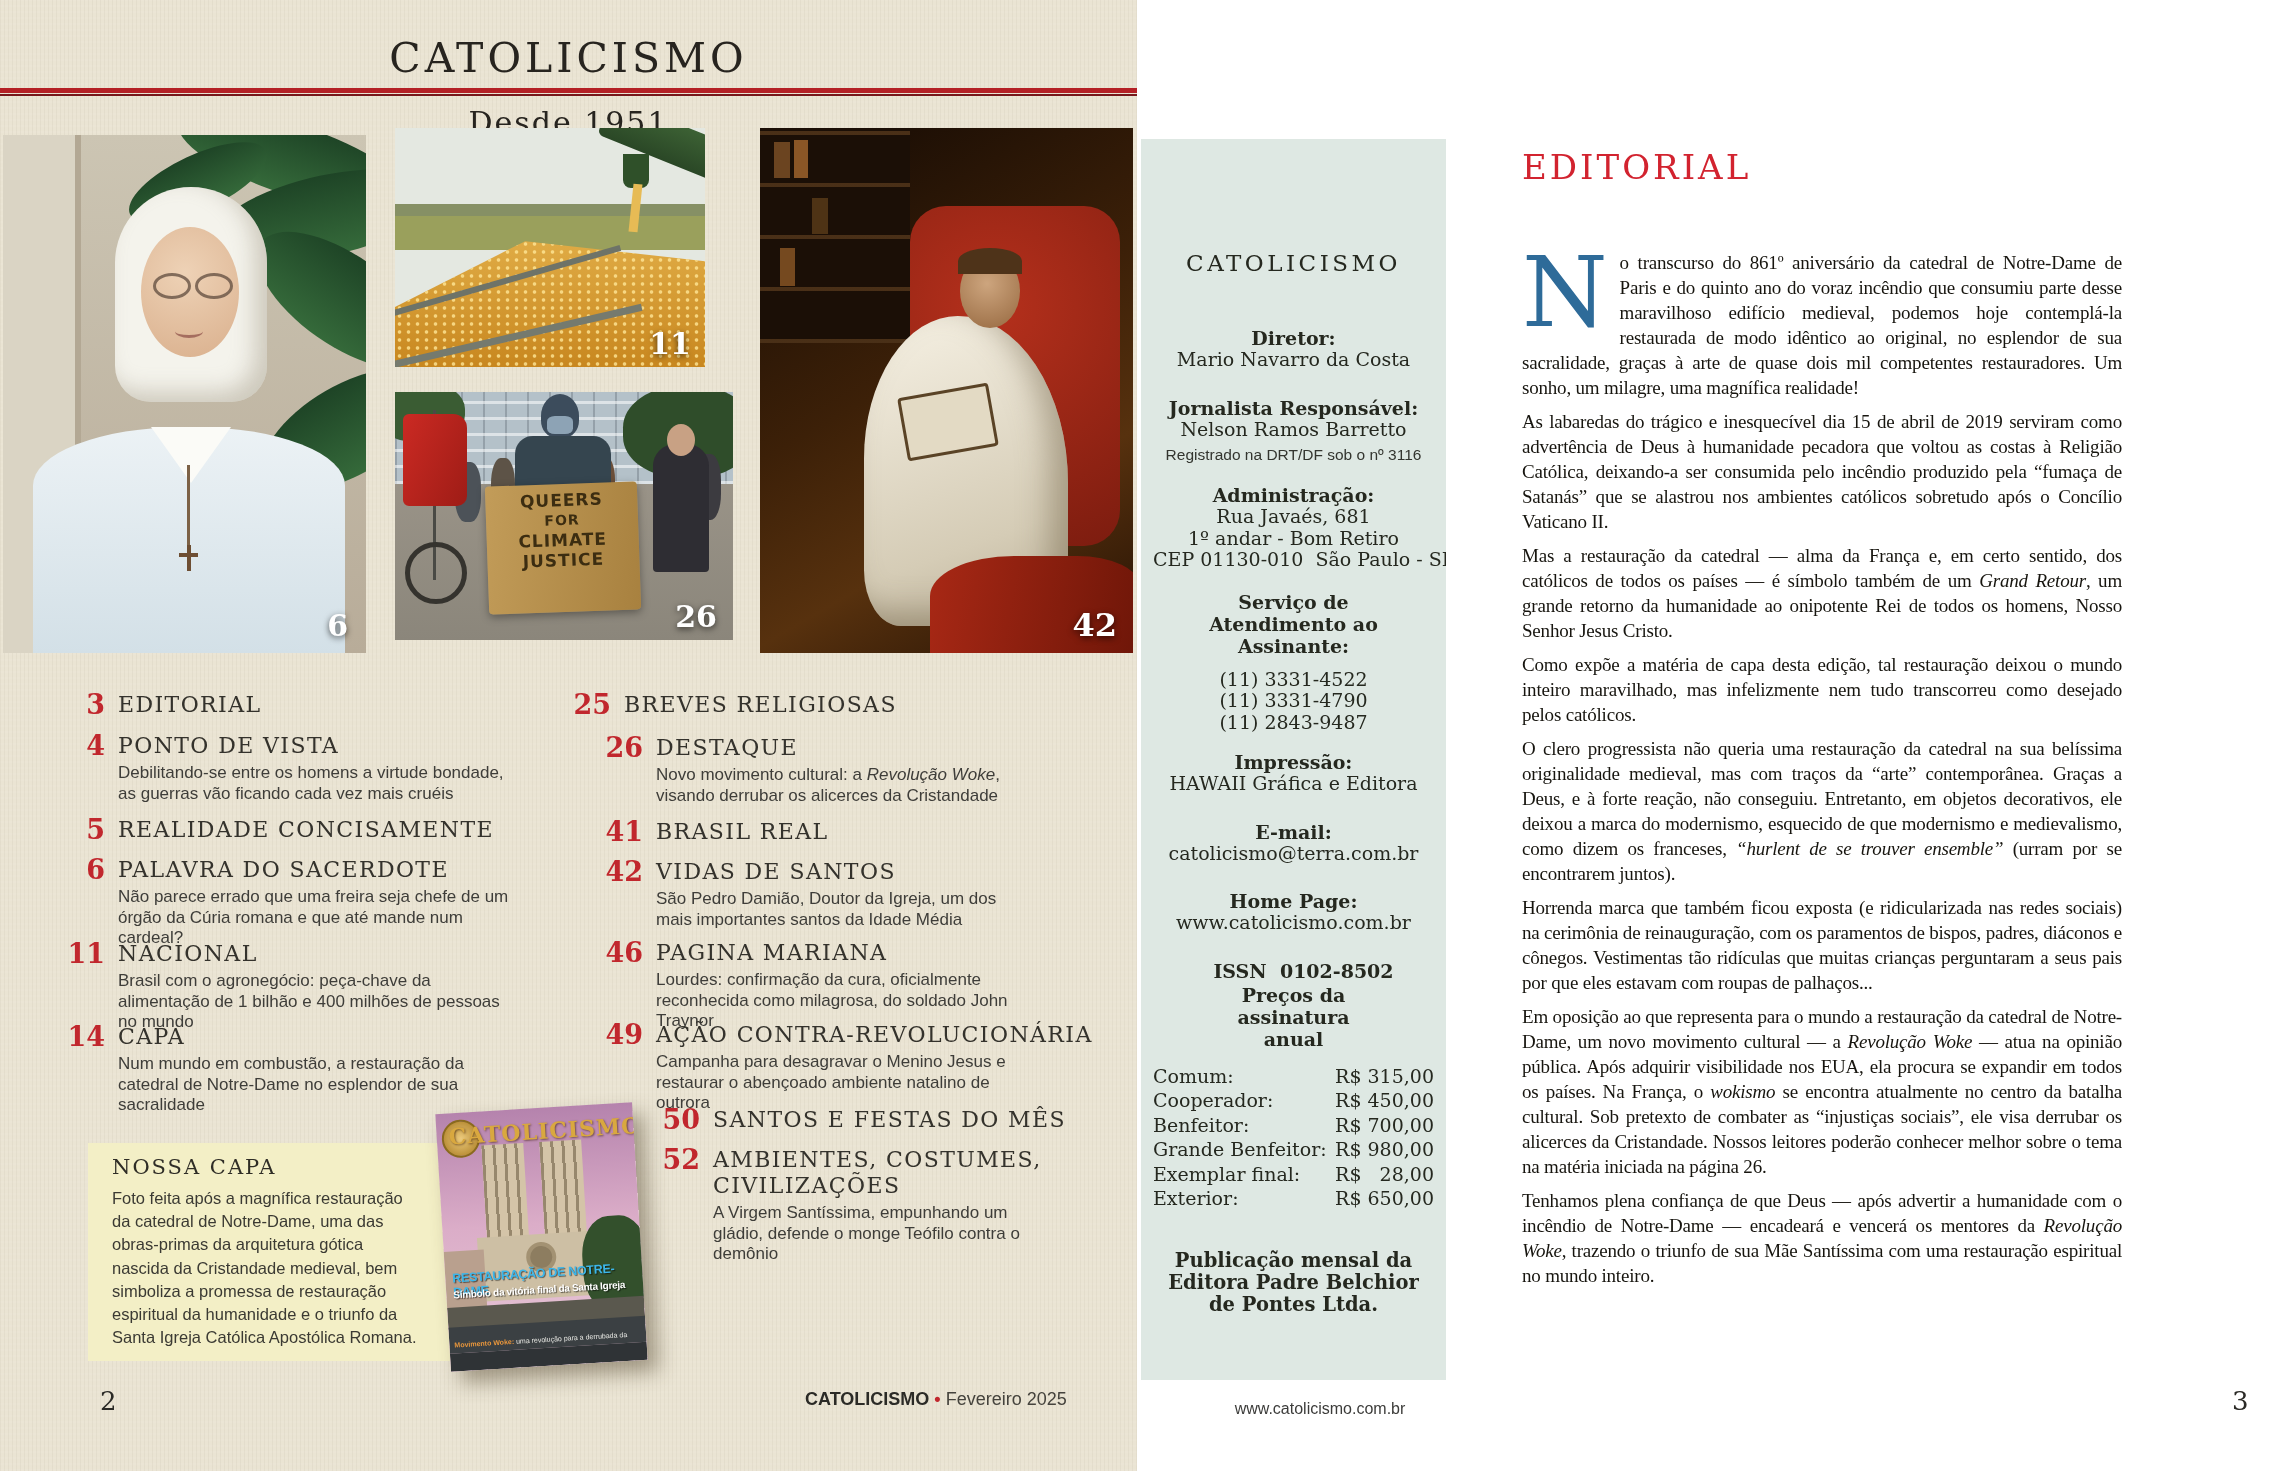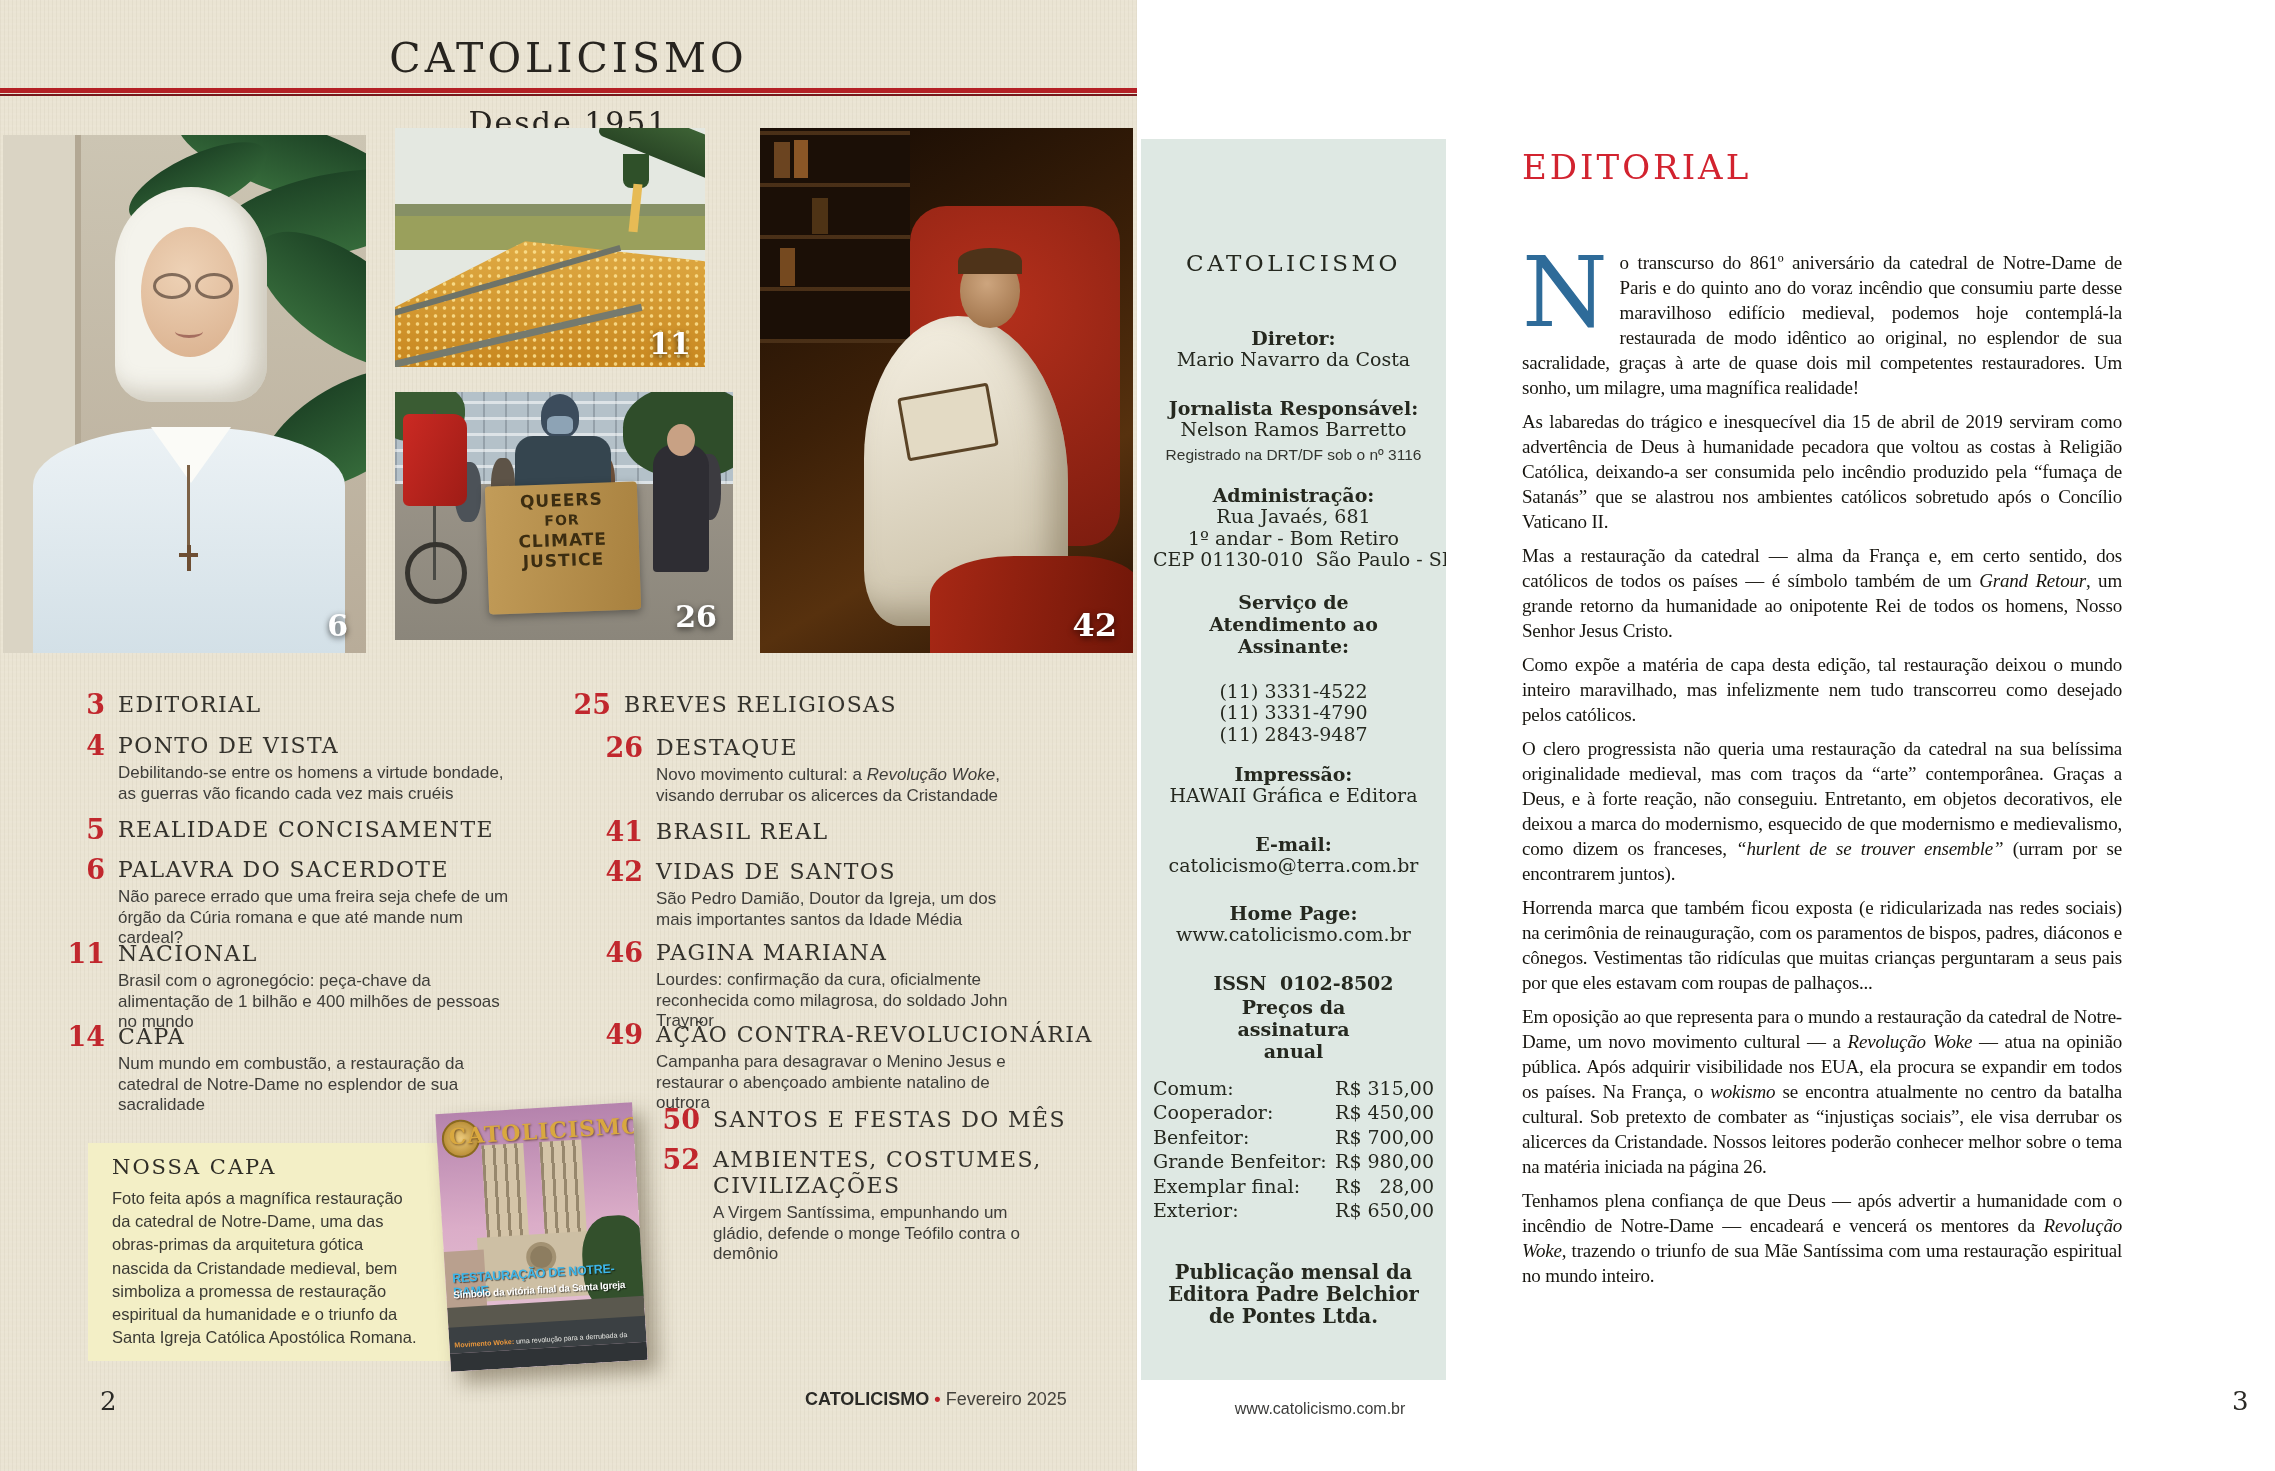--- a/index.html
+++ b/index.html
@@ -266,21 +266,21 @@
     <div class="cc-h" style="margin-top:26px;">Jornalista Responsável:</div>
     <div class="cc-l">Nelson Ramos Barretto</div>
     <div class="cc-note" style="margin-top:6px;">Registrado na DRT/DF sob o nº 3116</div>
 
     <div class="cc-h" style="margin-top:20px;">Administração:</div>
     <div class="cc-l">Rua Javaés, 681</div>
     <div class="cc-l">1º andar - Bom Retiro</div>
     <div class="cc-l pre">CEP 01130-010  São Paulo - SP</div>
 
     <div class="cc-h" style="margin-top:20px;padding:0 52px;">Serviço de Atendimento ao Assinante:</div>
-    <div class="cc-l" style="margin-top:24px;">(11) 3331-4522</div>
+    <div class="cc-l" style="margin-top:12px;">(11) 3331-4522</div>
     <div class="cc-l">(11) 3331-4790</div>
     <div class="cc-l">(11) 2843-9487</div>
 
     <div class="cc-h" style="margin-top:18px;">Impressão:</div>
     <div class="cc-l">HAWAII Gráfica e Editora</div>
 
     <div class="cc-h" style="margin-top:26px;">E-mail:</div>
     <div class="cc-l">catolicismo@terra.com.br</div>
 
     <div class="cc-h" style="margin-top:26px;">Home Page:</div>

